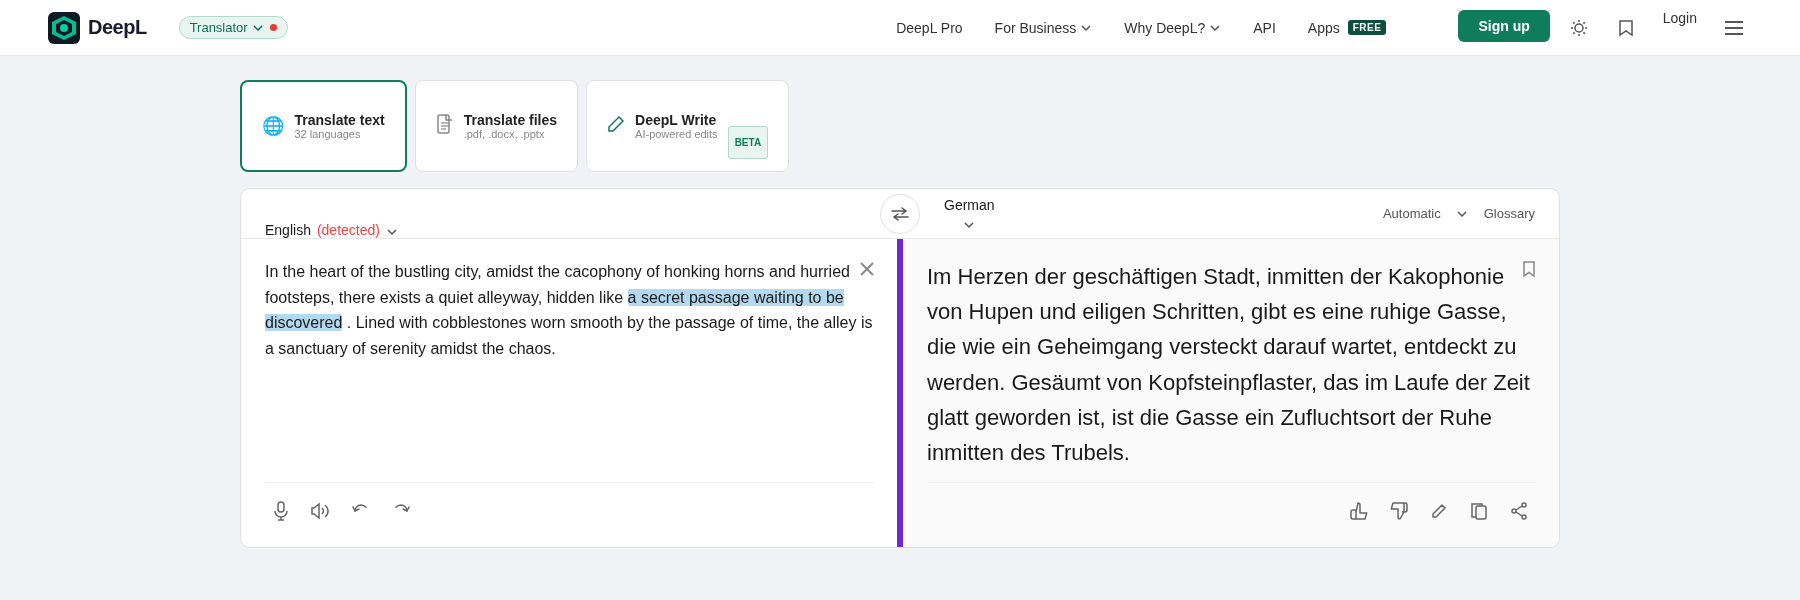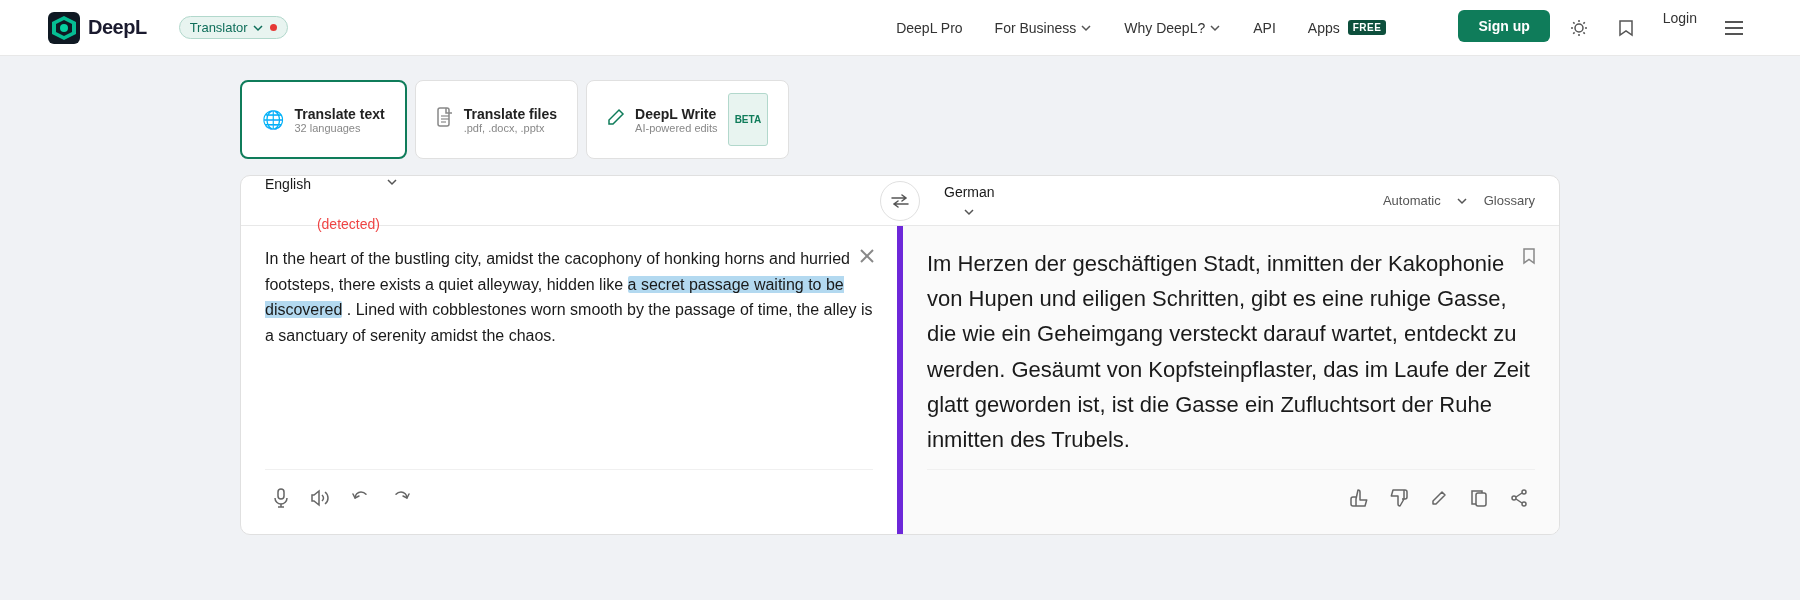--- a/index.html
+++ b/index.html
@@ -165,44 +165,45 @@
     .tab-sublabel {
       font-size: 11px;
       color: #888;
     }
     .tab-text { display: flex; flex-direction: column; }
     .beta-badge {
       background: #e8f4f0;
       color: #0f7c5a;
       font-size: 10px;
       font-weight: 700;
-      padding: 20px 6px;
+      padding: 10px 6px;
       border-radius: 3px;
       border: 1px solid #b2d8cc;
+      margin-top: 33px;
     }
 
     
     .translator-panel {
       background: #fff;
       border-radius: 10px;
       border: 1px solid #e0e0e0;
       overflow: hidden;
       margin-bottom: 16px;
     }
 
     
     .language-bar {
       display: flex;
       align-items: center;
       border-bottom: 1px solid #e8e8e8;
       height: 50px;
     }
     .lang-selector {
       display: flex;
-      align-items: flex-start;
+      align-items: flex-end;
       gap: 6px;
       padding: 0 24px;
       height: 100%;
       cursor: pointer;
       font-size: 14px;
       font-weight: 500;
       color: #1a1a1a;
       flex: 1;
     }
     .detected-text { color: #ef4444; font-weight: 400; margin-top: 40px; }

